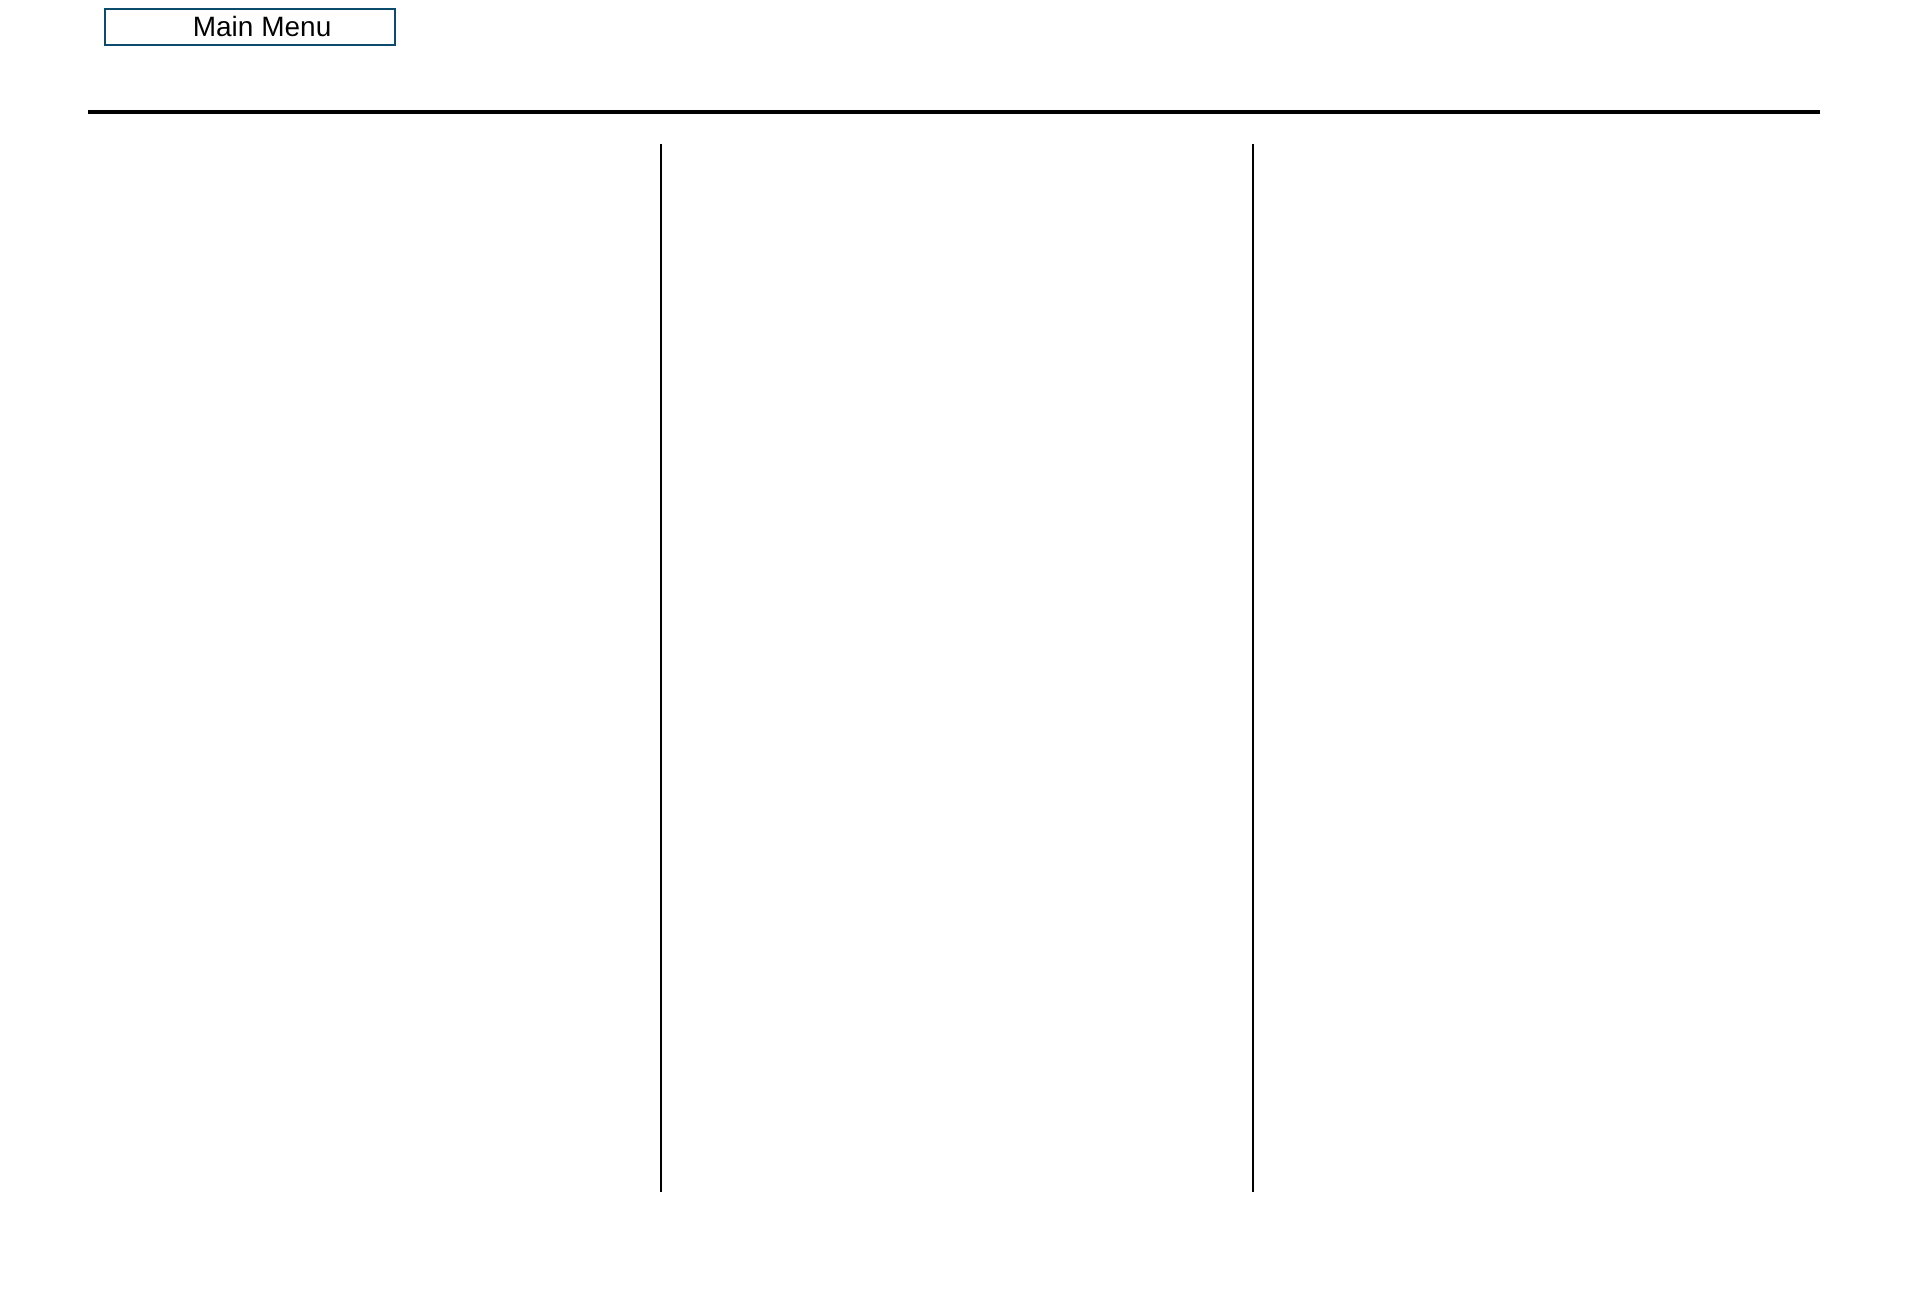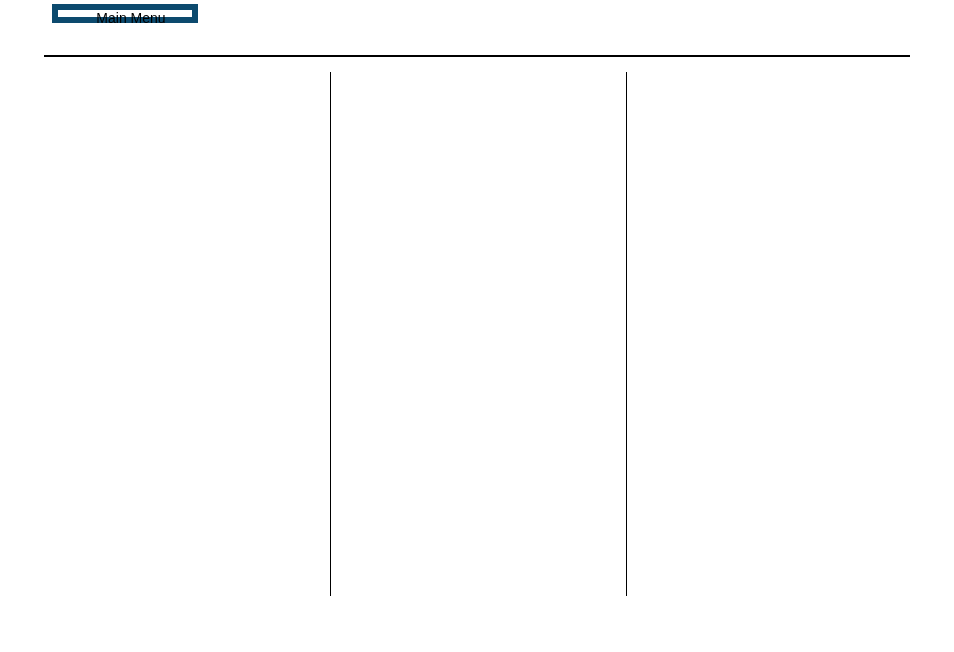--- a/index.html
+++ b/index.html
@@ -13,21 +13,21 @@
       width: 954px;
       height: 652px;
       position: relative;
     }
     .main-menu-btn {
       position: absolute;
       left: 52px;
       top: 4px;
       width: 146px;
       height: 19px;
-      border: 6px solid #0c4a6e;
+      border: 1px solid #0c4a6e;
       background: #fff;
       font-size: 14px;
       text-align: center;
       line-height: 17px;
       cursor: pointer;
       font-family: Arial, sans-serif;
       padding-left: 12px;
     }
     .horizontal-rule {
       position: absolute;

